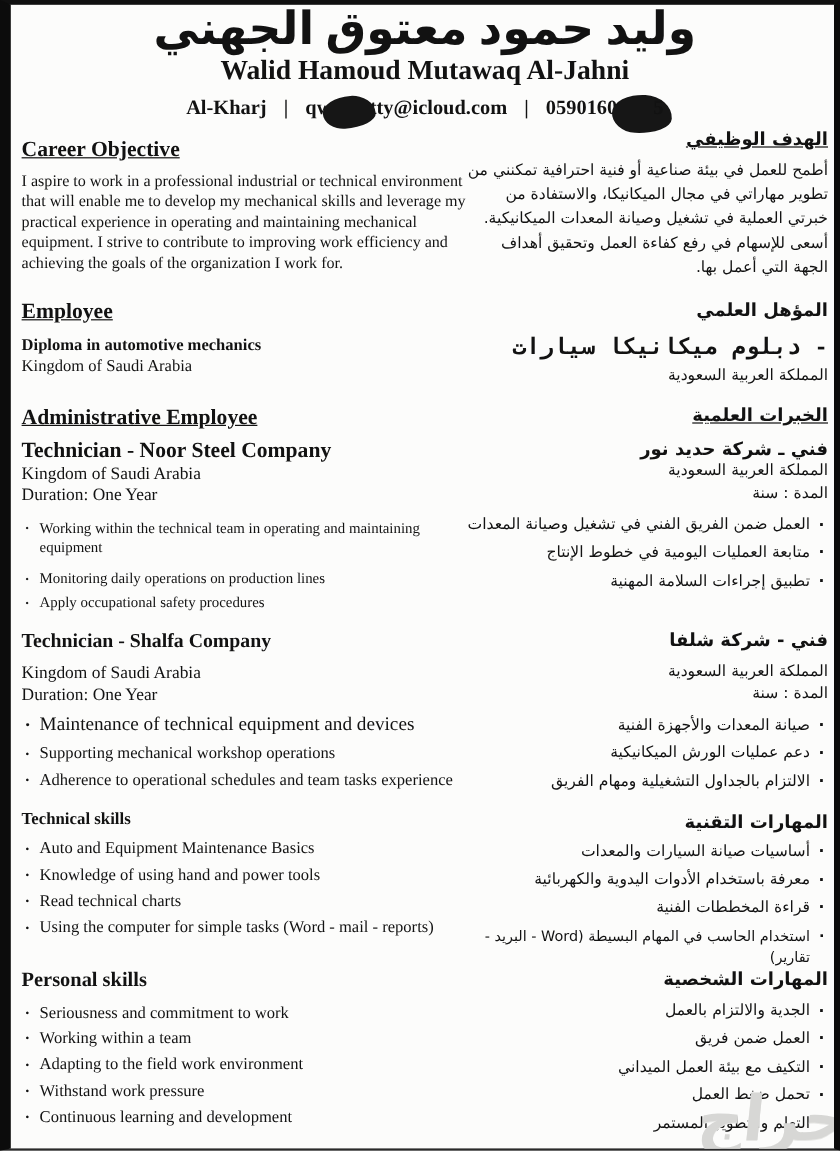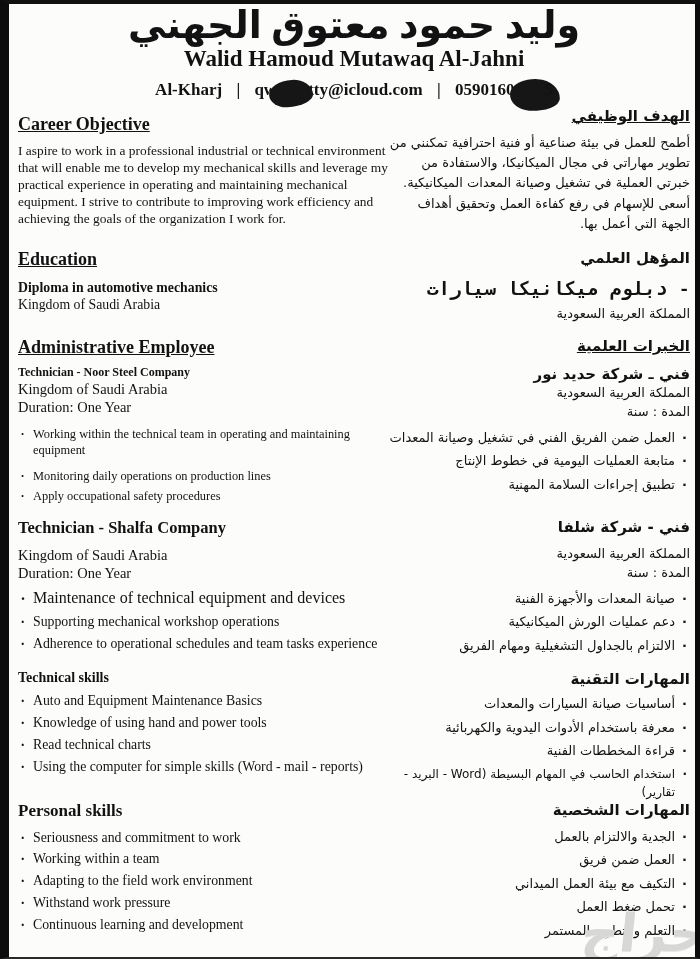--- a/index.html
+++ b/index.html
@@ -29,21 +29,21 @@
   .ar{width:304px;direction:rtl;text-align:right;font-family:"DejaVu Sans","Liberation Serif",sans-serif;}
   h2,h3,p{margin:0;}
   .h-en{font-size:18px;font-weight:bold;}
   .h-ar{font-size:15px;font-weight:bold;}
   .u{text-decoration:underline;}
   .body-en{font-size:13.4px;line-height:1.27;margin-top:7px;}
   .body-ar{font-size:13px;line-height:1.55;margin-top:8px;}
   .bold{font-weight:bold;}
   .meta-en{font-size:14.5px;line-height:1.25;}
   .meta-ar{font-size:13px;line-height:1.5;}
-  .job-en{font-size:12px;font-weight:bold;}
+  .job-en{font-size:18px;font-weight:bold;}
   .job-en.lg{font-size:16.5px;}
   .job-ar{font-size:15px;font-weight:bold;}
   
   .b{position:relative;font-size:13.8px;line-height:1.3;padding-left:15px;margin-top:4px;}
   .b::before{content:".";position:absolute;left:3px;top:-3px;font-weight:bold;}
   .ar .b{padding-left:0;padding-right:15px;font-size:13px;line-height:1.5;}
   .ar .b::before{left:auto;right:3px;}
   .b.sm{font-size:12.4px;}
   .b.lg{font-size:16px;}
   .gap10{margin-top:10px;} .gap8{margin-top:8px;} .gap6{margin-top:6px;}
@@ -84,21 +84,21 @@
         <p class="body-en">I aspire to work in a professional industrial or technical environment that will enable me to develop my mechanical skills and leverage my practical experience in operating and maintaining mechanical equipment. I strive to contribute to improving work efficiency and achieving the goals of the organization I work for.</p>
       </div>
       <div class="col ar">
         <h3 class="h-ar u">الهدف الوظيفي</h3>
         <p class="body-ar">أطمح للعمل في بيئة صناعية أو فنية احترافية تمكنني من تطوير مهاراتي في مجال الميكانيكا، والاستفادة من خبرتي العملية في تشغيل وصيانة المعدات الميكانيكية. أسعى للإسهام في رفع كفاءة العمل وتحقيق أهداف الجهة التي أعمل بها.</p>
       </div>
     </div>
 
     <div class="row mt-edu">
       <div class="col en">
-        <h2 class="h-en u">Education</h2>
+        <h2 class="h-en u">Employee</h2>
         <div class="edu-block">
           <div class="meta-en bold" style="font-size:13.8px;">Diploma in automotive mechanics</div>
           <div class="meta-en" style="font-size:13.8px;">Kingdom of Saudi Arabia</div>
         </div>
       </div>
       <div class="col ar">
         <h3 class="h-ar">المؤهل العلمي</h3>
         <div class="edu-block">
           <div class="meta-ar bold" style="font-size:19px;font-family:Liberation Mono, monospace;">- دبلوم ميكانيكا سيارات</div>
           <div class="meta-ar">المملكة العربية السعودية</div>
@@ -152,21 +152,21 @@
         <div class="b">الالتزام بالجداول التشغيلية ومهام الفريق</div>
       </div>
     </div>
 
     <div class="row mt-tech">
       <div class="col en">
         <h2 class="h-en" style="text-decoration:none;font-size:14px;">Technical skills</h2>
         <div class="b gap6">Auto and Equipment Maintenance Basics</div>
         <div class="b">Knowledge of using hand and power tools</div>
         <div class="b">Read technical charts</div>
-        <div class="b">Using the computer for simple skills (Word - mail - reports)</div>
+        <div class="b">Using the computer for simple tasks (Word - mail - reports)</div>
       </div>
       <div class="col ar">
         <h3 class="h-ar">المهارات التقنية</h3>
         <div class="b gap6">أساسيات صيانة السيارات والمعدات</div>
         <div class="b">معرفة باستخدام الأدوات اليدوية والكهربائية</div>
         <div class="b">قراءة المخططات الفنية</div>
         <div class="b" style="font-size:12px;">استخدام الحاسب في المهام البسيطة (Word - البريد - تقارير)</div>
       </div>
     </div>
 

